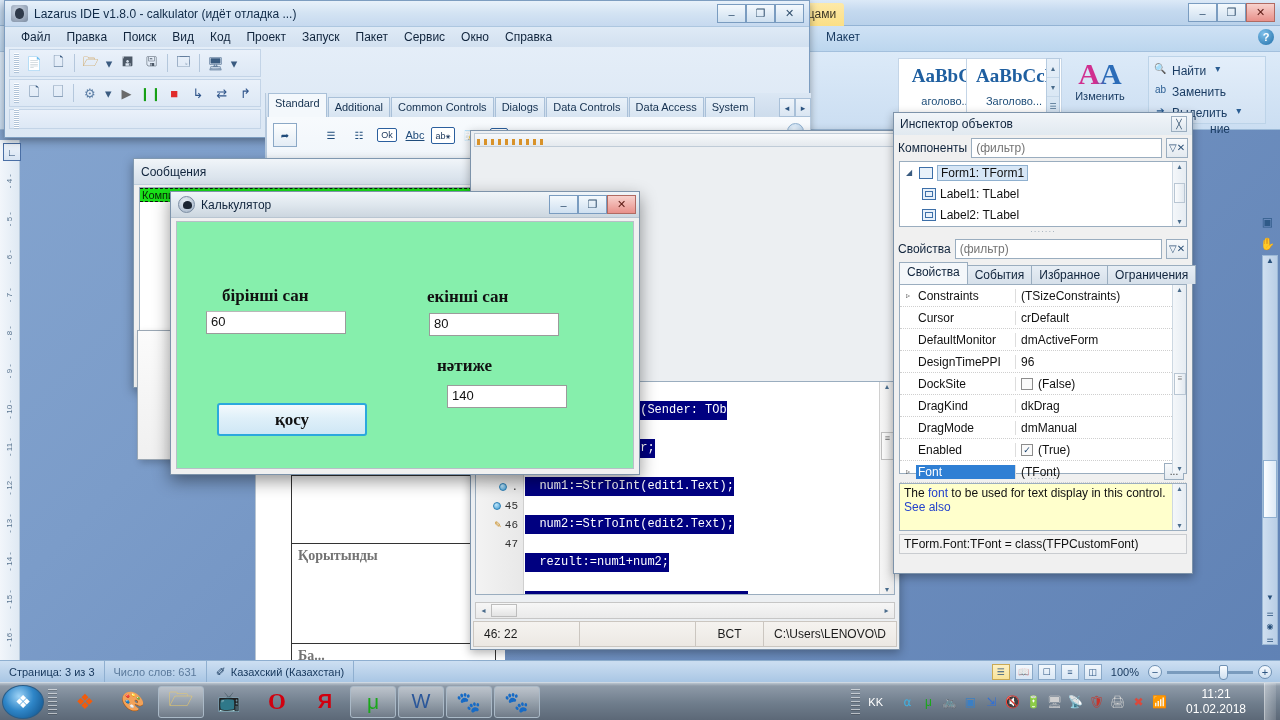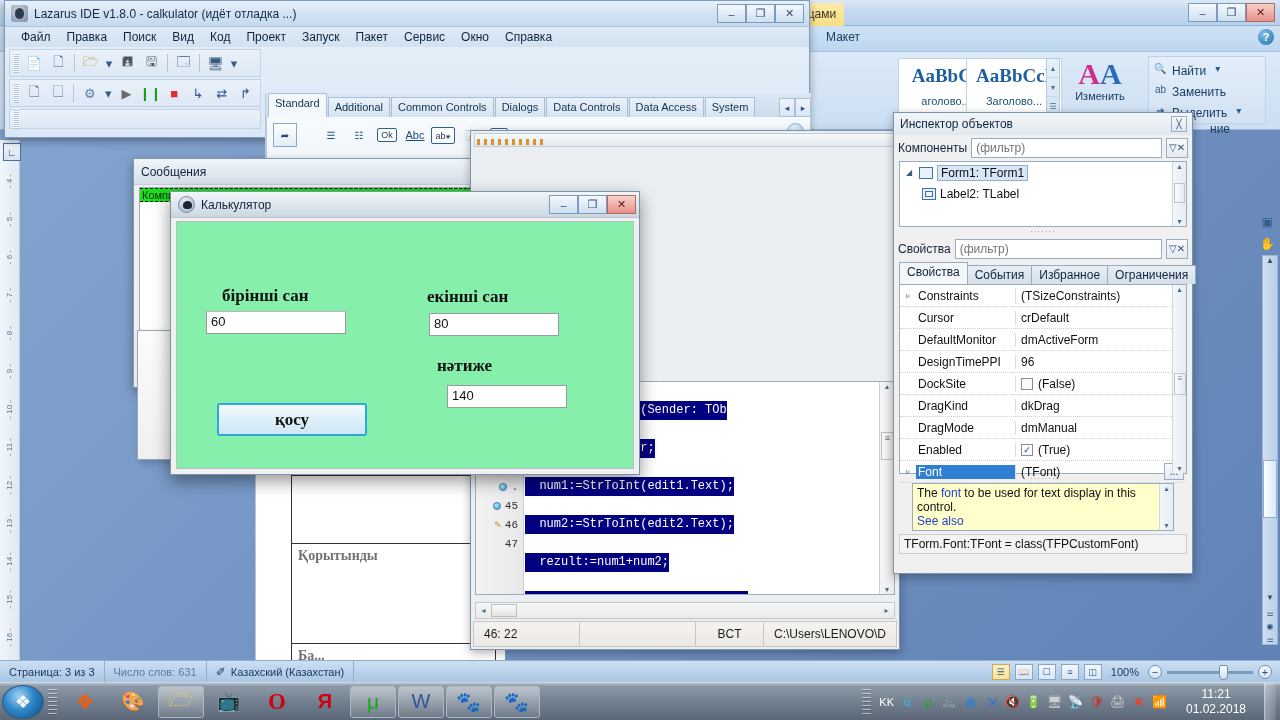--- a/index.html
+++ b/index.html
@@ -291,21 +291,21 @@
      font-size:9px; line-height:10px; text-align:center; color:#17406b;}
   .ellip { width:20px; height:17px; border:1px solid #9aadbf; font-size:10px;
      text-align:center; line-height:15px; color:#333;
      background:linear-gradient(180deg,#f8fafc,#e4eaf0); margin-left:auto; margin-right:2px;}
   #oi-grid-scroll { position:absolute; right:0; top:0; width:14px; bottom:0;
      background:linear-gradient(90deg,#f4f7fa,#e6ecf2); border-left:1px solid #cdd8e2;}
   #oi-grid-scroll .ar { height:13px; text-align:center; font-size:8px; color:#4a6c8c;}
   #oi-grid-scroll .thmb { position:absolute; left:1px; top:88px; width:12px; height:22px;
      background:linear-gradient(90deg,#fbfcfd,#e2e9f0); border:1px solid #b9c6d3;
      font-size:8px; text-align:center; color:#777;}
-  #oi-hint { margin:0 18px; height:48px; background:#ffffcc; border:1px solid #9aadbf;
+  #oi-hint { margin:0 5px; height:48px; background:#ffffcc; border:1px solid #9aadbf;
      font-size:12px; color:#111; padding:2px 4px; position:relative; overflow:hidden;}
   #oi-hint a { color:#2442cc; text-decoration:none; }
   #oi-hint-scroll { position:absolute; right:0; top:0; width:14px; bottom:0;
      background:linear-gradient(90deg,#f4f7fa,#e6ecf2); border-left:1px solid #cdd8e2;}
   #oi-hint-scroll .ar { height:13px; text-align:center; font-size:8px; color:#4a6c8c;}
   #oi-status { margin:3px 5px 0 5px; height:20px; border:1px solid #c9ccd0;
      background:#f3f3f3; font-size:12px; color:#111; display:flex; align-items:center;
      padding-left:4px; }
 
   
@@ -318,21 +318,21 @@
      color:#fff; font-size:18px; }
   .tgrip { width:9px; height:26px; margin:0 4px;
      background:repeating-linear-gradient(180deg,
        rgba(255,255,255,.55) 0 1px, rgba(0,0,0,.18) 1px 2px, transparent 2px 4px); }
   .tbtn { width:46px; height:32px; margin:0 1px; display:flex; align-items:center;
      justify-content:center; font-size:19px; }
   .tbtn.active { border:1px solid #aab9c7; border-radius:3px;
      background:linear-gradient(180deg,rgba(255,255,255,.42),rgba(255,255,255,.1)); }
   #tray { margin-left:auto; display:flex; align-items:center; height:38px; gap:4px;
      padding-right:4px; }
-  #tray .kk { color:#fff; font-size:11px; margin-right:1px; }
+  #tray .kk { color:#fff; font-size:11px; margin-right:12px; }
   #tray .ti { width:17px; height:17px; display:flex; align-items:center;
      justify-content:center; font-size:12px; }
   #clock { width:88px; text-align:center; color:#fff; font-size:12px; line-height:15px; }
   #showdesk { width:12px; height:38px;
      background:linear-gradient(90deg,rgba(255,255,255,.35),rgba(255,255,255,.12));
      border-left:1px solid rgba(255,255,255,.5); }
 </style>
 </head>
 <body>
 
@@ -726,20 +726,24 @@
     </div>
 
     <div id="oi-tree">
       <div class="tr selected">
         <span class="tw">◢</span>
         <span class="sq"></span>
         <span class="nm">Form1: TForm1</span>
       </div>
       <div class="tr" style="padding-left:22px;">
         <span class="sq inner"></span>
+        <span class="nm">Label1: TLabel</span>
+      </div>
+      <div class="tr" style="padding-left:22px;">
+        <span class="sq inner"></span>
         <span class="nm">Label2: TLabel</span>
       </div>
       <div id="oi-tree-scroll">
         <div class="ar">▴</div>
         <div class="thmb"></div>
         <div style="position:absolute;bottom:0;width:100%;text-align:center;font-size:8px;color:#4a6c8c;">▾</div>
       </div>
     </div>
 
     <div class="splitter">·······</div>

